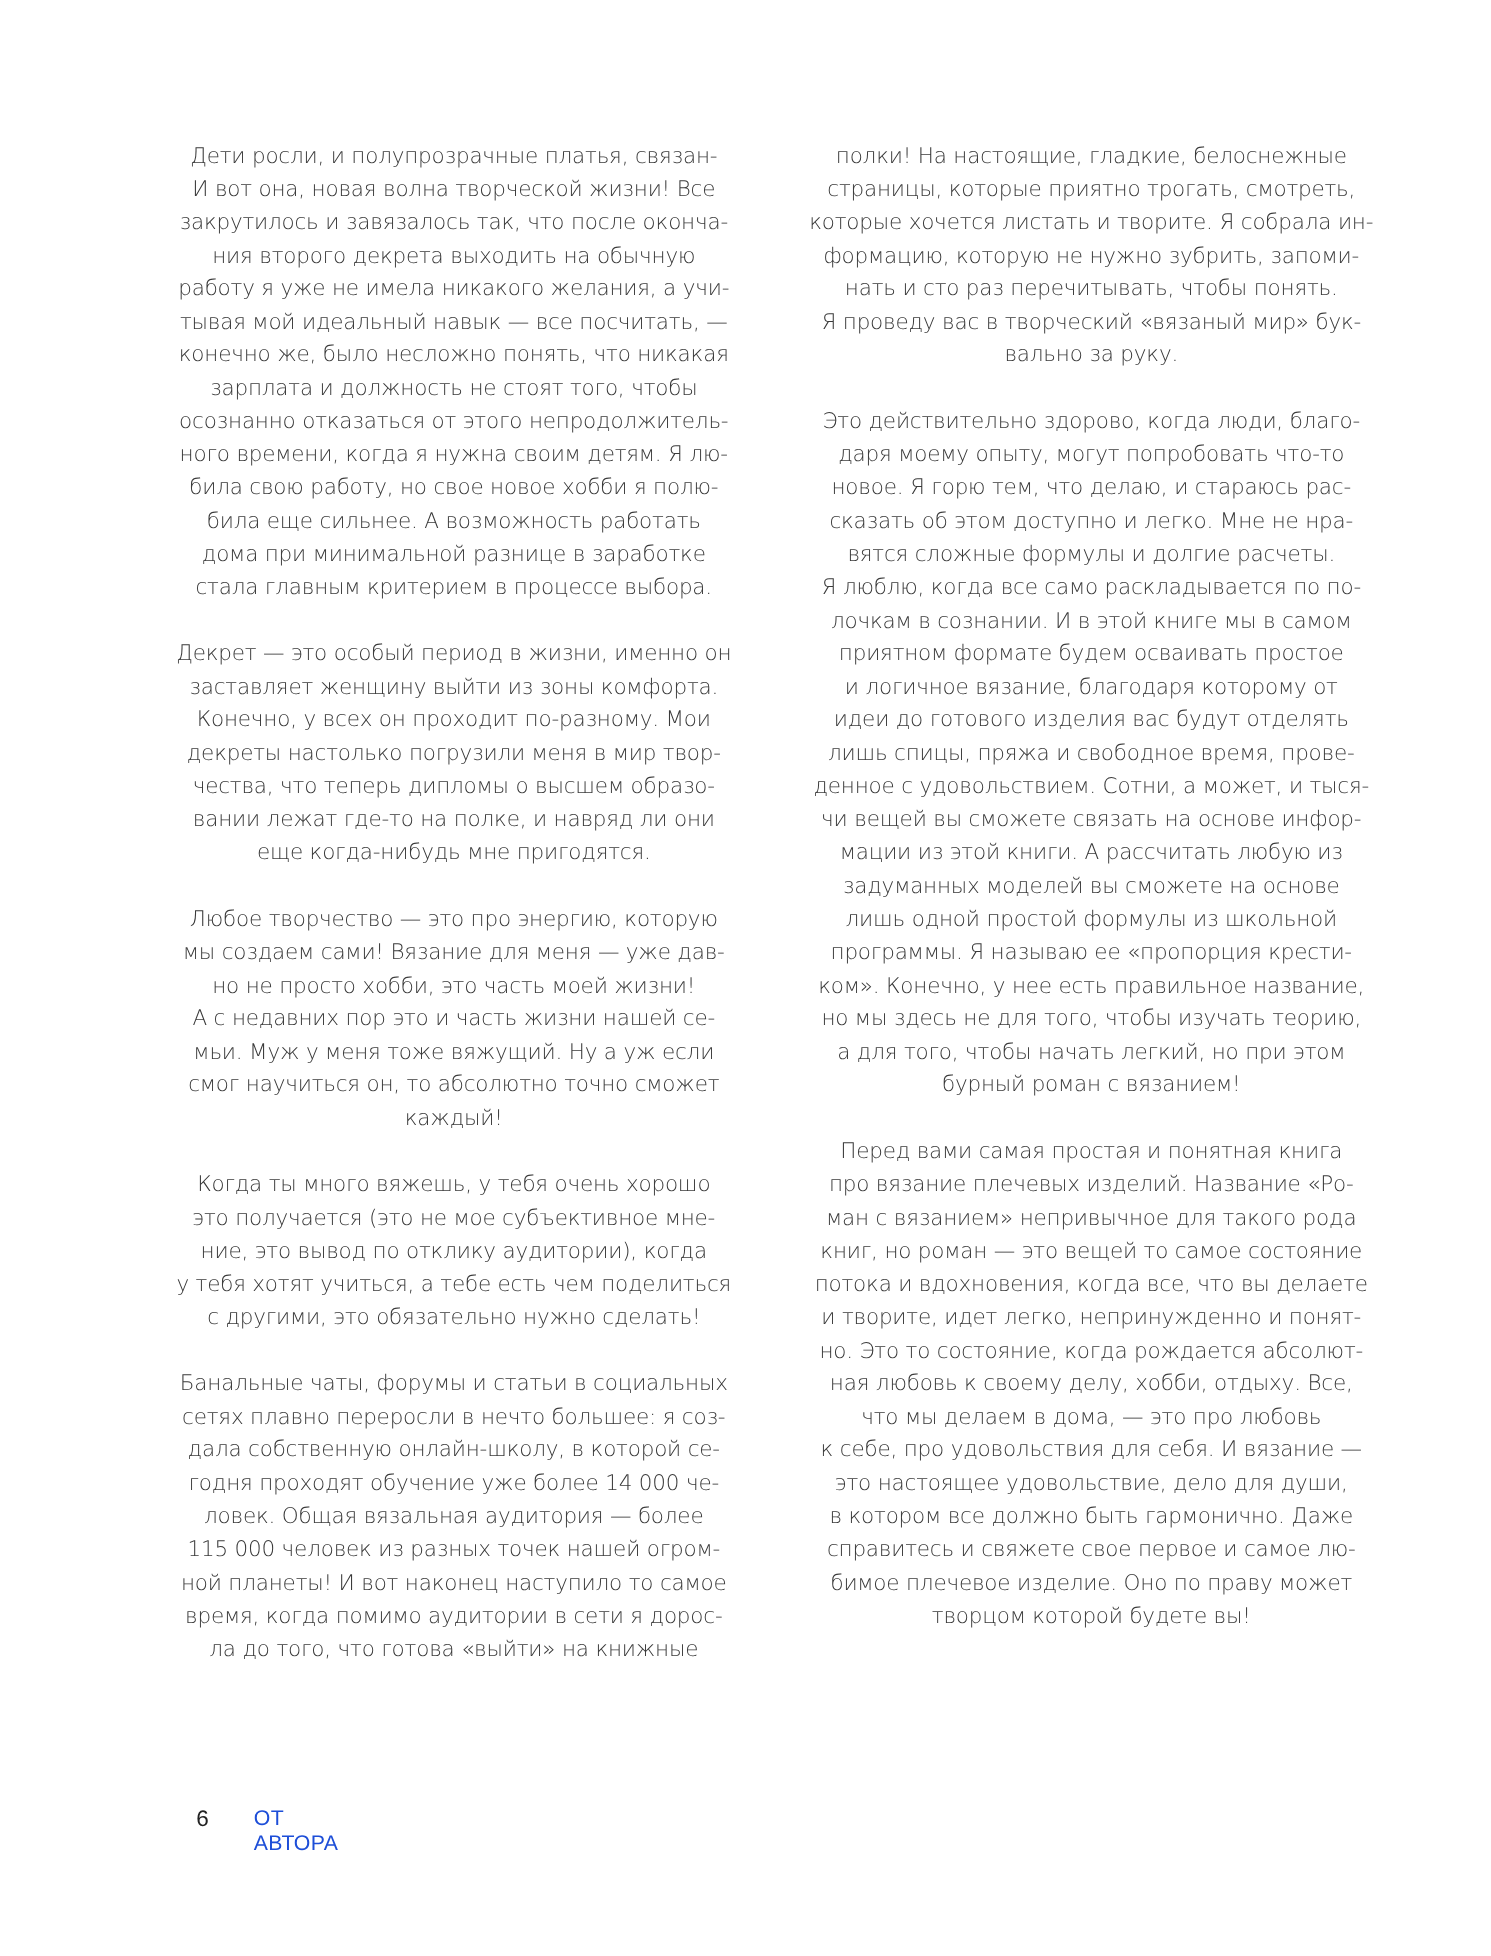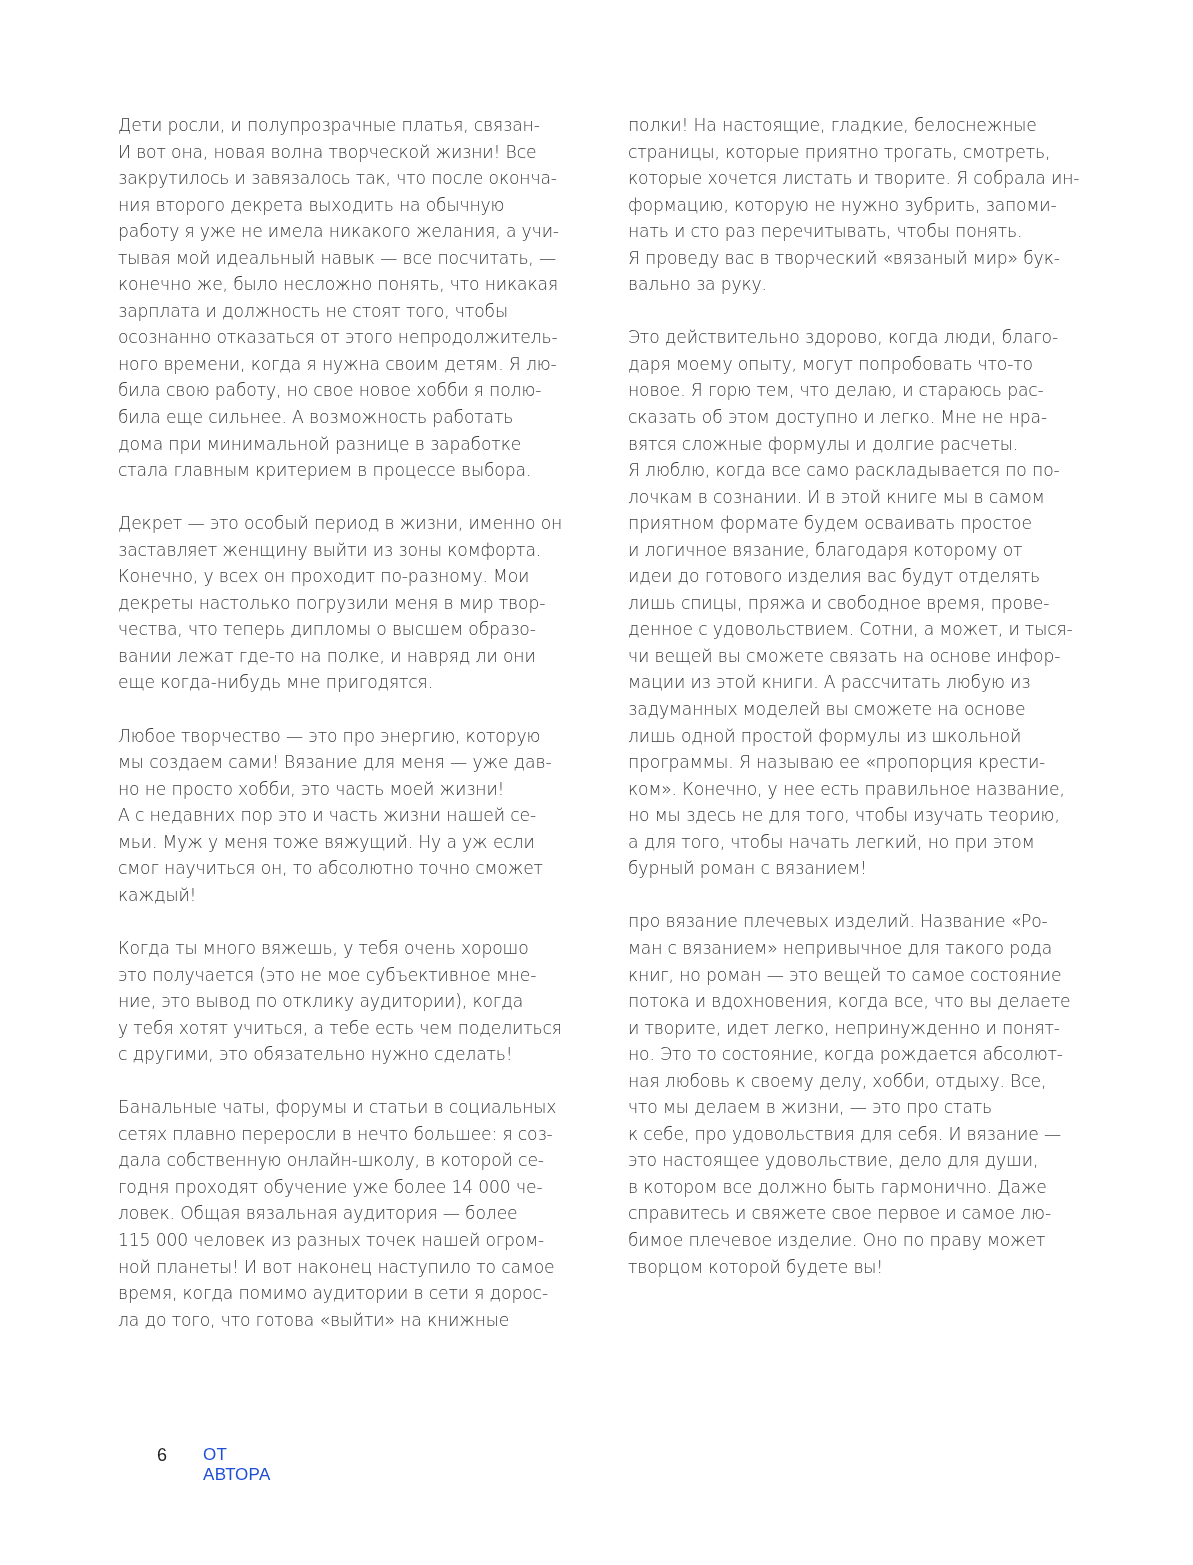--- a/index.html
+++ b/index.html
@@ -10,21 +10,21 @@
       width: 490px;
       font-family: "DejaVu Sans", sans-serif;
       font-size: 17.2px;
       line-height: 26.55px;
       color: #3a3a3a;
       letter-spacing: -0.15px;
       font-weight: 300;
     }
     .col-left { left: 118px; }
     .col-right { left: 628px; }
-    .para { margin: 0 0 26.55px 0; }
+    .para { margin: 0 0 26.55px 0; text-align: center; }
     .line { display: block; white-space: nowrap; }
     .footer { position: absolute; top: 1445px; left: 157px; height: 22px; }
     .page-number {
       position: absolute; left: 0; top: 0;
       font-family: "Liberation Sans", sans-serif;
       font-size: 18px; color: #222222;
     }
     .section-name {
       position: absolute; left: 46px; top: 0;
       font-family: "Liberation Sans", sans-serif;
@@ -115,28 +115,29 @@
       <span class="line">мации из этой книги. А рассчитать любую из</span>
       <span class="line">задуманных моделей вы сможете на основе</span>
       <span class="line">лишь одной простой формулы из школьной</span>
       <span class="line">программы. Я называю ее «пропорция крести-</span>
       <span class="line">ком». Конечно, у нее есть правильное название,</span>
       <span class="line">но мы здесь не для того, чтобы изучать теорию,</span>
       <span class="line">а для того, чтобы начать легкий, но при этом</span>
       <span class="line">бурный роман с вязанием!</span>
     </p>
     <p class="para">
+      <span class="line">Перед вами самая простая и понятная книга</span>
       <span class="line">про вязание плечевых изделий. Название «Ро-</span>
       <span class="line">ман с вязанием» непривычное для такого рода</span>
       <span class="line">книг, но роман — это вещей то самое состояние</span>
       <span class="line">потока и вдохновения, когда все, что вы делаете</span>
       <span class="line">и творите, идет легко, непринужденно и понят-</span>
       <span class="line">но. Это то состояние, когда рождается абсолют-</span>
       <span class="line">ная любовь к своему делу, хобби, отдыху. Все,</span>
-      <span class="line">что мы делаем в жизни, — это про стать</span>
+      <span class="line">что мы делаем в дома, — это про любовь</span>
       <span class="line">к себе, про удовольствия для себя. И вязание —</span>
       <span class="line">это настоящее удовольствие, дело для души,</span>
       <span class="line">в котором все должно быть гармонично. Даже</span>
       <span class="line">справитесь и свяжете свое первое и самое лю-</span>
       <span class="line">бимое плечевое изделие. Оно по праву может</span>
       <span class="line">творцом которой будете вы!</span>
     </p>
   </div>
 
 <div class="footer">

